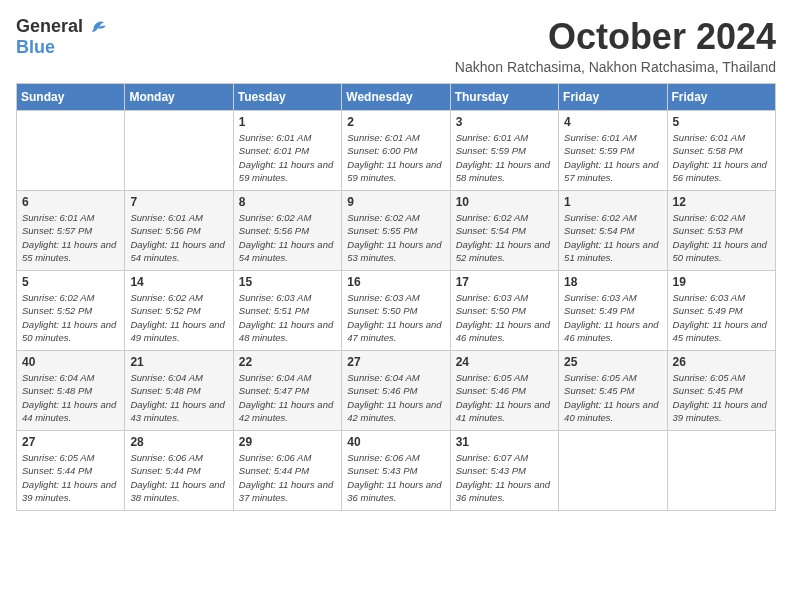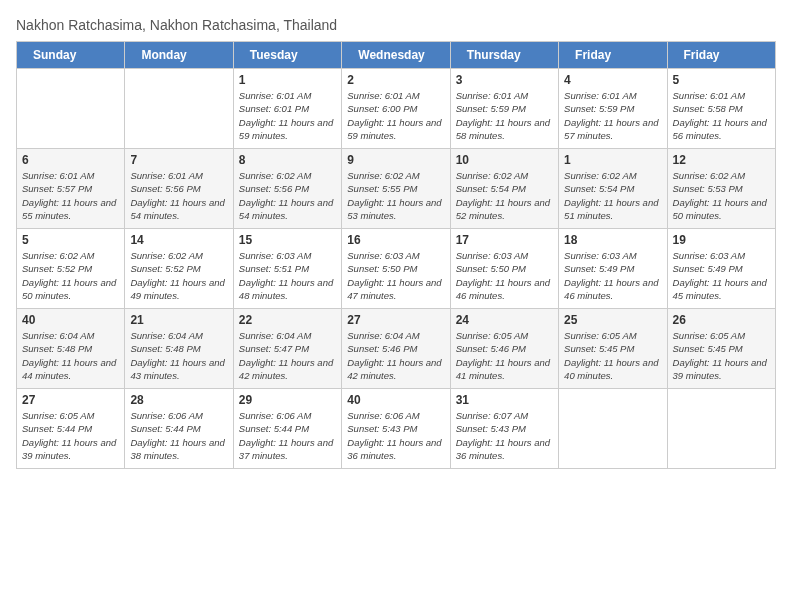--- a/index.html
+++ b/index.html
@@ -22,21 +22,21 @@
     .calendar {
       width: 100%;
       border-collapse: collapse;
       margin-top: 8px;
     }
     .calendar th {
       background-color: #4a7fc1;
       color: #fff;
       font-size: 12px;
       font-weight: bold;
-      padding: 6px 16px;
+      padding: 6px 4px;
       text-align: left;
       border: 1px solid #ccc;
     }
     .calendar td {
       border: 1px solid #ccc;
       vertical-align: top;
       padding: 4px 5px;
       font-size: 10px;
       color: #333;
       width: 108px;
@@ -62,21 +62,35 @@
     }
     .logo-wrapper {
       display: flex;
       align-items: center;
     }
   </style>
 </head>
 <body>
 
 <div class="header">
+  <div class="logo-wrapper">
+    <div>
+      <div style="display:flex;align-items:center;">
+        <span style="font-size:18px;font-weight:bold;color:#333;">General</span>
+        <svg width="22" height="16" viewBox="0 0 22 16" style="margin-left:1px;margin-top:-2px;">
+          <path d="M10 8 Q14 2 20 4 Q16 6 15 9 Q18 7 22 8 Q18 12 14 10 Q12 14 8 14 Q10 11 10 8Z" fill="#4a8fd4"></path>
+        </svg>
+      </div>
+      <div>
+        <span style="font-size:18px;font-weight:bold;color:#4a8fd4;">Blue</span>
+      </div>
+    </div>
+  </div>
   <div class="title-section">
+    <div style="font-size:36px;font-weight:bold;color:#333;">October 2024</div>
     <div style="font-size:14px;color:#555;margin-top:1px;">Nakhon Ratchasima, Nakhon Ratchasima, Thailand</div>
   </div>
 </div>
 
 <table class="calendar">
   <thead>
     <tr>
     <th>Sunday</th>
         <th>Monday</th>
         <th>Tuesday</th>

